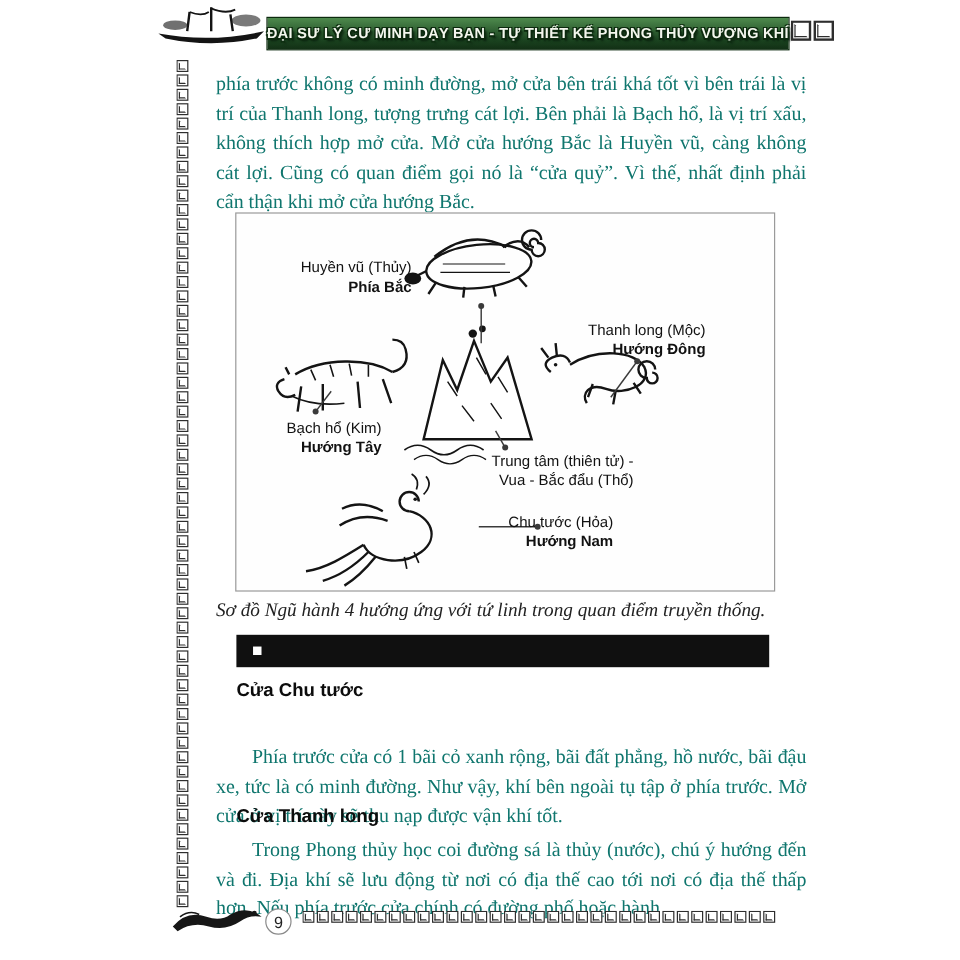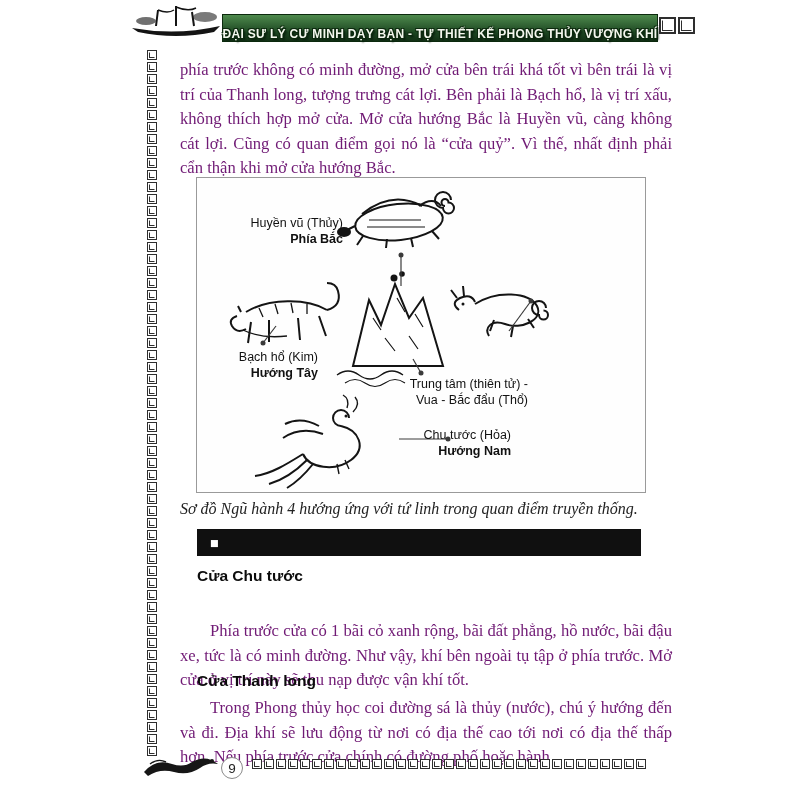--- a/index.html
+++ b/index.html
@@ -17,30 +17,30 @@
       position:relative;box-sizing:border-box;background:#fff;}
   .mu::after{content:"";position:absolute;inset:1px;
       border:1.2px solid #2e2e2e;border-top-color:transparent;border-right-color:transparent;}
   .strip-lg .mu{width:17px;height:17px;border-width:2.2px;}
 
   
   .banner{
     left:222px;top:14px;width:434px;height:26px;
     background:linear-gradient(#4e8a4d,#1b4420 70%,#123015);
     border:1px solid #0c2a0e;
-    display:flex;align-items:flex-end;justify-content:center;
+    display:flex;align-items:center;justify-content:center;
     font-family:"Liberation Sans",sans-serif;font-weight:bold;
     font-size:12px;letter-spacing:.3px;color:#f4f7ee;white-space:nowrap;
     text-shadow:1px 1px 0 #0c290e,-1px 1px 0 #0c290e,1px -1px 0 #0c290e,-1px -1px 0 #0c290e,2px 2px 2px #06190a;
   }
 
   
   .para{
     left:180px;width:492px;font-size:16.6px;line-height:24.5px;
-    text-align:justify;color:#701a75;
+    text-align:justify;color:#0f766e;
   }
   .para.indent{text-indent:30px;}
 
   
   .diagram-box{
     left:196px;top:177px;width:448px;height:314px;
     border:1px solid #9a9a9a;background:#fefefe;
   }
   .dlabel{
     position:absolute;text-align:right;
@@ -223,20 +223,24 @@
         <circle cx="224" cy="195" r="2.5" stroke="none"></circle>
       <line x1="251" y1="261" x2="202" y2="261"></line>
         <circle cx="251" cy="261" r="2.5" stroke="none"></circle>
     </g>
   </svg>
 
   <div class="dlabel" style="left:36px;top:37px;width:110px;">
     <div class="l1">Huyền vũ (Thủy)</div>
     <div class="l2">Phía Bắc</div>
   </div>
+  <div class="dlabel" style="left:279px;top:89px;width:112px;">
+    <div class="l1">Thanh long (Mộc)</div>
+    <div class="l2">Hướng Đông</div>
+  </div>
   <div class="dlabel" style="left:11px;top:171px;width:110px;">
     <div class="l1">Bạch hổ (Kim)</div>
     <div class="l2">Hướng Tây</div>
   </div>
   <div class="dlabel" style="left:204px;top:249px;width:110px;">
     <div class="l1">Chu tước (Hỏa)</div>
     <div class="l2">Hướng Nam</div>
   </div>
   <div class="dlabel" style="left:196px;top:198px;width:135px;">
     <div class="l1">Trung tâm (thiên tử) -</div>

